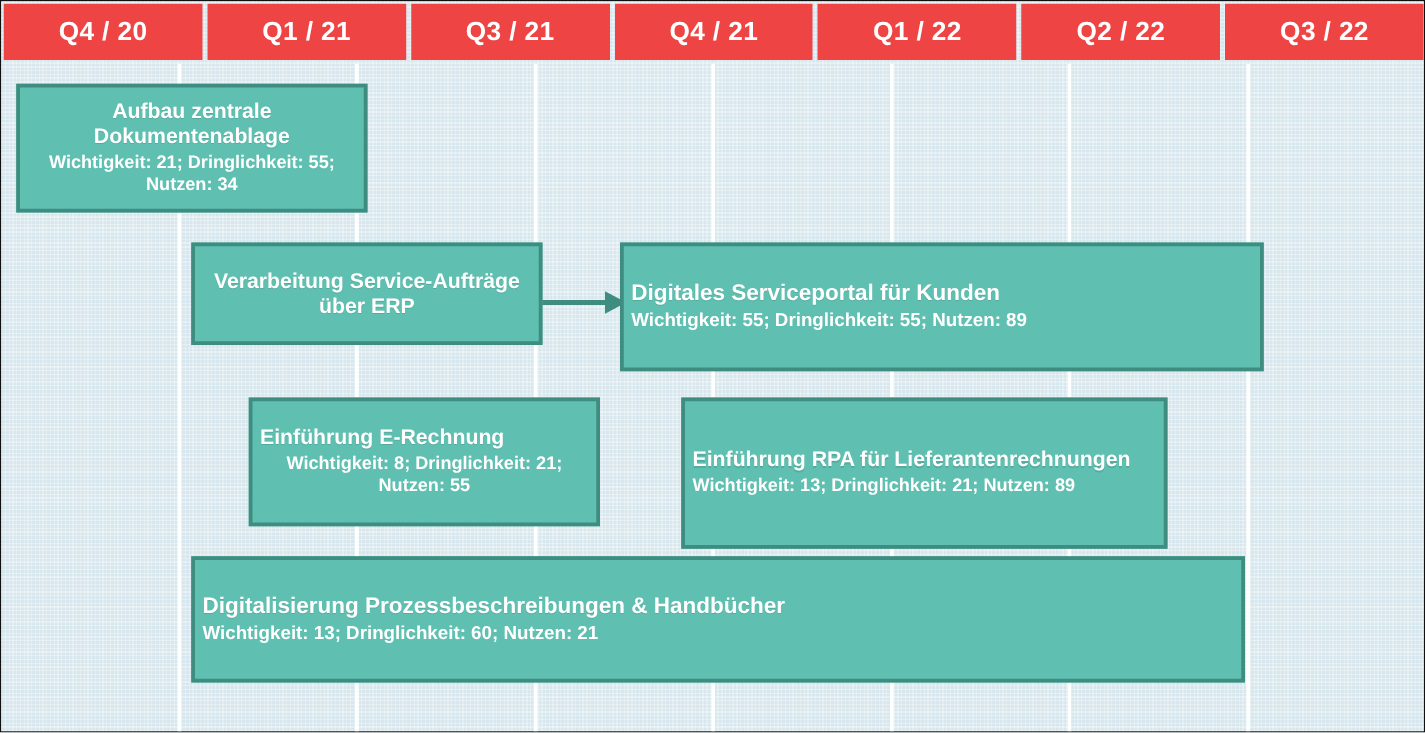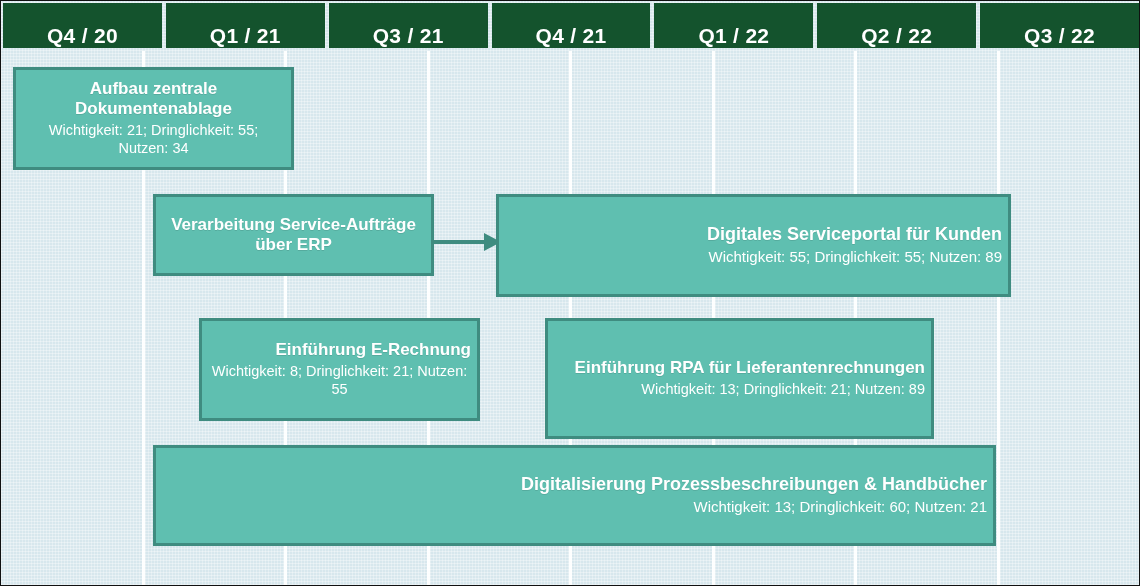--- a/index.html
+++ b/index.html
@@ -33,27 +33,27 @@
     left: 0;
     top: 0;
     width: 1140px;
     height: 50px;
     display: flex;
     z-index: 4;
   }
   .hdr-cell {
     flex: 1 1 0;
     margin: 2px 2px 3px 2px;
-    background: #14532d;
+    background: #ef4444;
     color: #ffffff;
     font-size: 21px;
     font-weight: bold;
     letter-spacing: 0.3px;
     display: flex;
-    align-items: flex-end;
+    align-items: center;
     justify-content: center;
     box-sizing: border-box;
   }
   
   #grid-lines {
     position: absolute;
     left: 0;
     top: 50px;
     width: 1140px;
     height: 535px;
@@ -70,35 +70,35 @@
   }
   
   .task-box {
     position: absolute;
     box-sizing: border-box;
     background: #5fbfb0;
     border: 3px solid #3f8c80;
     color: #ffffff;
     display: flex;
     flex-direction: column;
-    align-items: flex-end;
+    align-items: flex-start;
     justify-content: center;
     text-align: center;
     z-index: 3;
     padding: 2px 6px;
   }
   .task-title {
     font-size: 17px;
     font-weight: bold;
     line-height: 1.18;
     text-shadow: 0 1px 0 rgba(0,0,0,0.10);
   }
   .task-metrics {
     font-size: 14.5px;
-    font-weight: normal;
+    font-weight: bold;
     line-height: 1.22;
     margin-top: 3px;
   }
   .task-box.wide .task-title { font-size: 18px; }
   .task-box.wide .task-metrics { font-size: 15px; }
   
   #arrow-connector {
     position: absolute;
     z-index: 3;
   }

